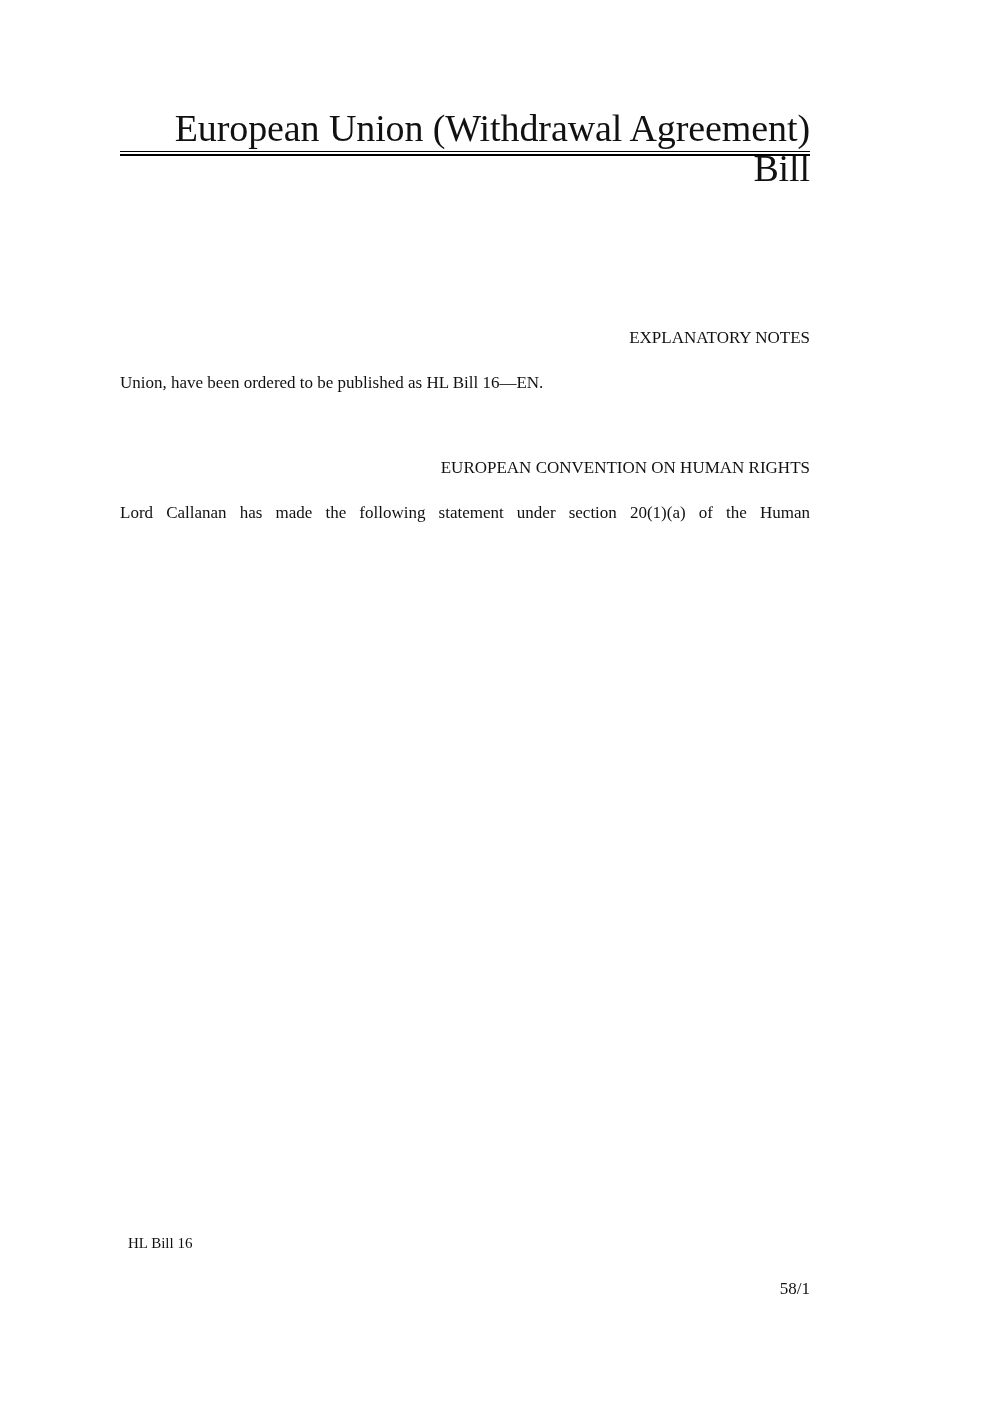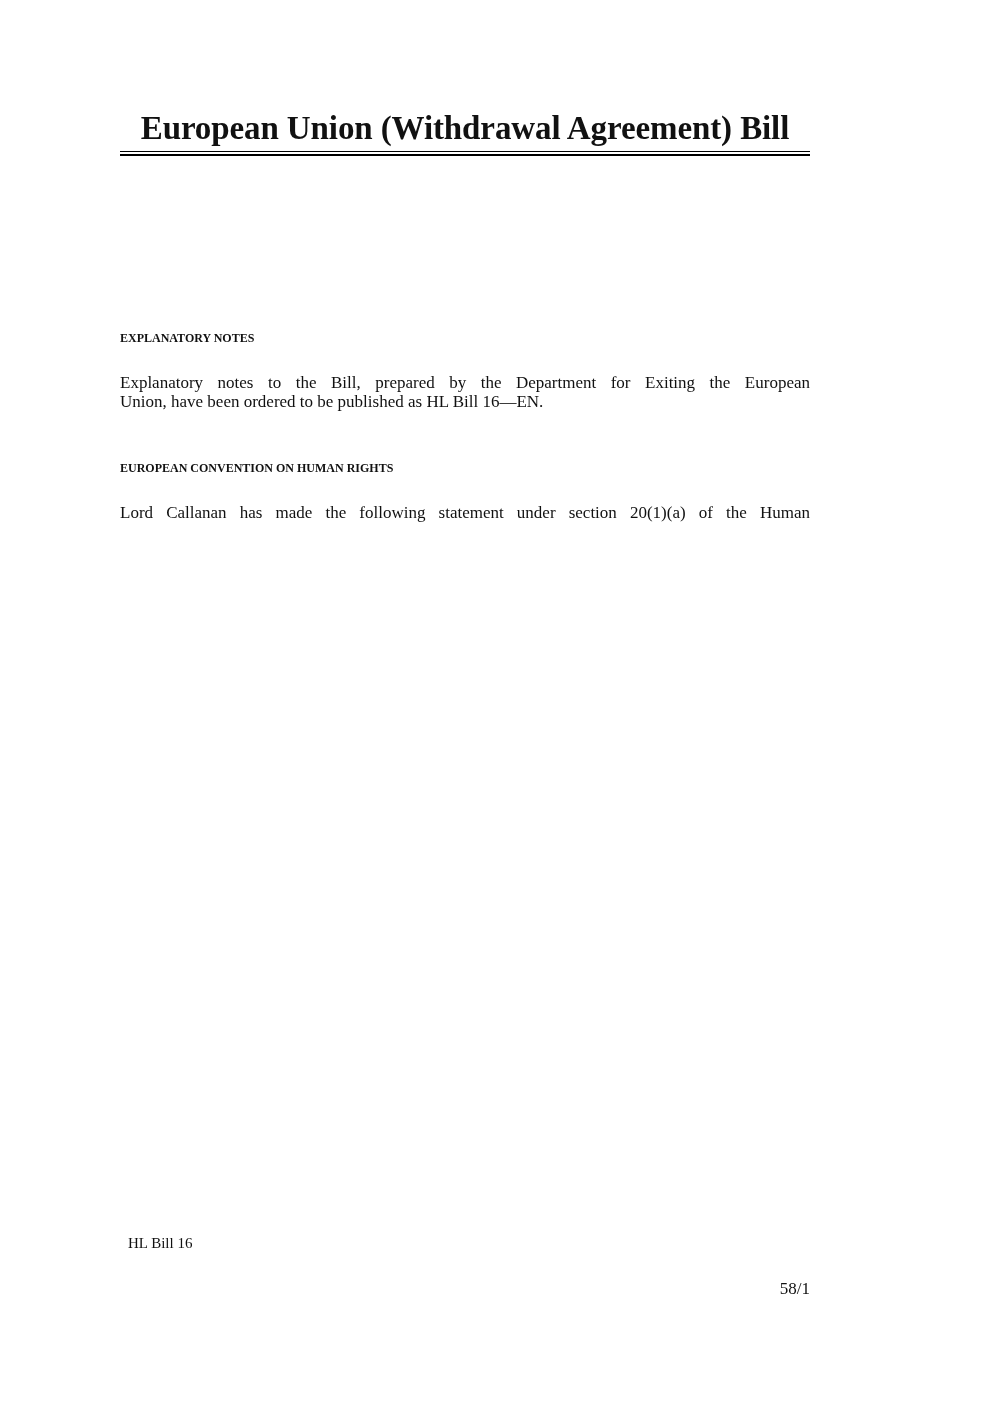--- a/index.html
+++ b/index.html
@@ -1,43 +1,42 @@
 <!DOCTYPE html>
 <html><head>
 <meta charset="utf-8">
 <style>
   html, body { margin: 0; padding: 0; background: #ffffff; }
   body { width: 991px; height: 1403px; position: relative; overflow: hidden;
          font-family: "Liberation Serif", "DejaVu Serif", serif; color: #111; }
-  .title { position: absolute; left: 120px; width: 690px; top: 108px; text-align: center;
-           font-size: 33px; font-weight: bold; line-height: 40px; letter-spacing: -0.1px; }
+  .title { position: absolute; left: 120px; width: 690px; top: 108px; text-align: right;
+           font-size: 38px; font-weight: normal; line-height: 40px; letter-spacing: -0.1px; }
   .rule { position: absolute; left: 120px; width: 690px; top: 151px; height: 0;
           border-top: 1px solid #000; }
   .rule2 { position: absolute; left: 120px; width: 690px; top: 154px; height: 0;
           border-top: 2.5px solid #000; }
-  .heading { position: absolute; left: 120px; width: 690px; text-align: left;
-             font-size: 12px; line-height: 20px; font-weight: bold; }
+  .heading { position: absolute; left: 120px; width: 690px; text-align: right;
+             font-size: 17px; line-height: 20px; }
   .para { position: absolute; left: 120px; width: 690px; text-align: justify;
           font-size: 17px; line-height: 19px; }
   .para span { display: block; }
   .line-just { text-align-last: justify; }
   .footer-left { position: absolute; left: 120px; top: 1235px; font-size: 15px; margin-left: 8px; }
   .footer-right { position: absolute; right: 181px; top: 1279px; font-size: 17px; }
 </style>
 </head>
 <body>
 
 <div>
   <div class="title">European Union (Withdrawal Agreement) Bill</div>
   <div class="rule"></div>
   <div class="rule2"></div>
 
   <div class="heading" style="top:328px;">EXPLANATORY NOTES</div>
   <div class="para" style="top:373px;">
-    <span class="line-just">Explanatory notes to the Bill, prepared by the Department for Exiting the European</span>
     <span>Union, have been ordered to be published as HL Bill 16—EN.</span>
   </div>
 
   <div class="heading" style="top:458px;">EUROPEAN CONVENTION ON HUMAN RIGHTS</div>
   <div class="para" style="top:503px;">
     <span class="line-just">Lord Callanan has made the following statement under section 20(1)(a) of the Human</span>
   </div>
   <div class="para" style="top:568px;">
   </div>
 

